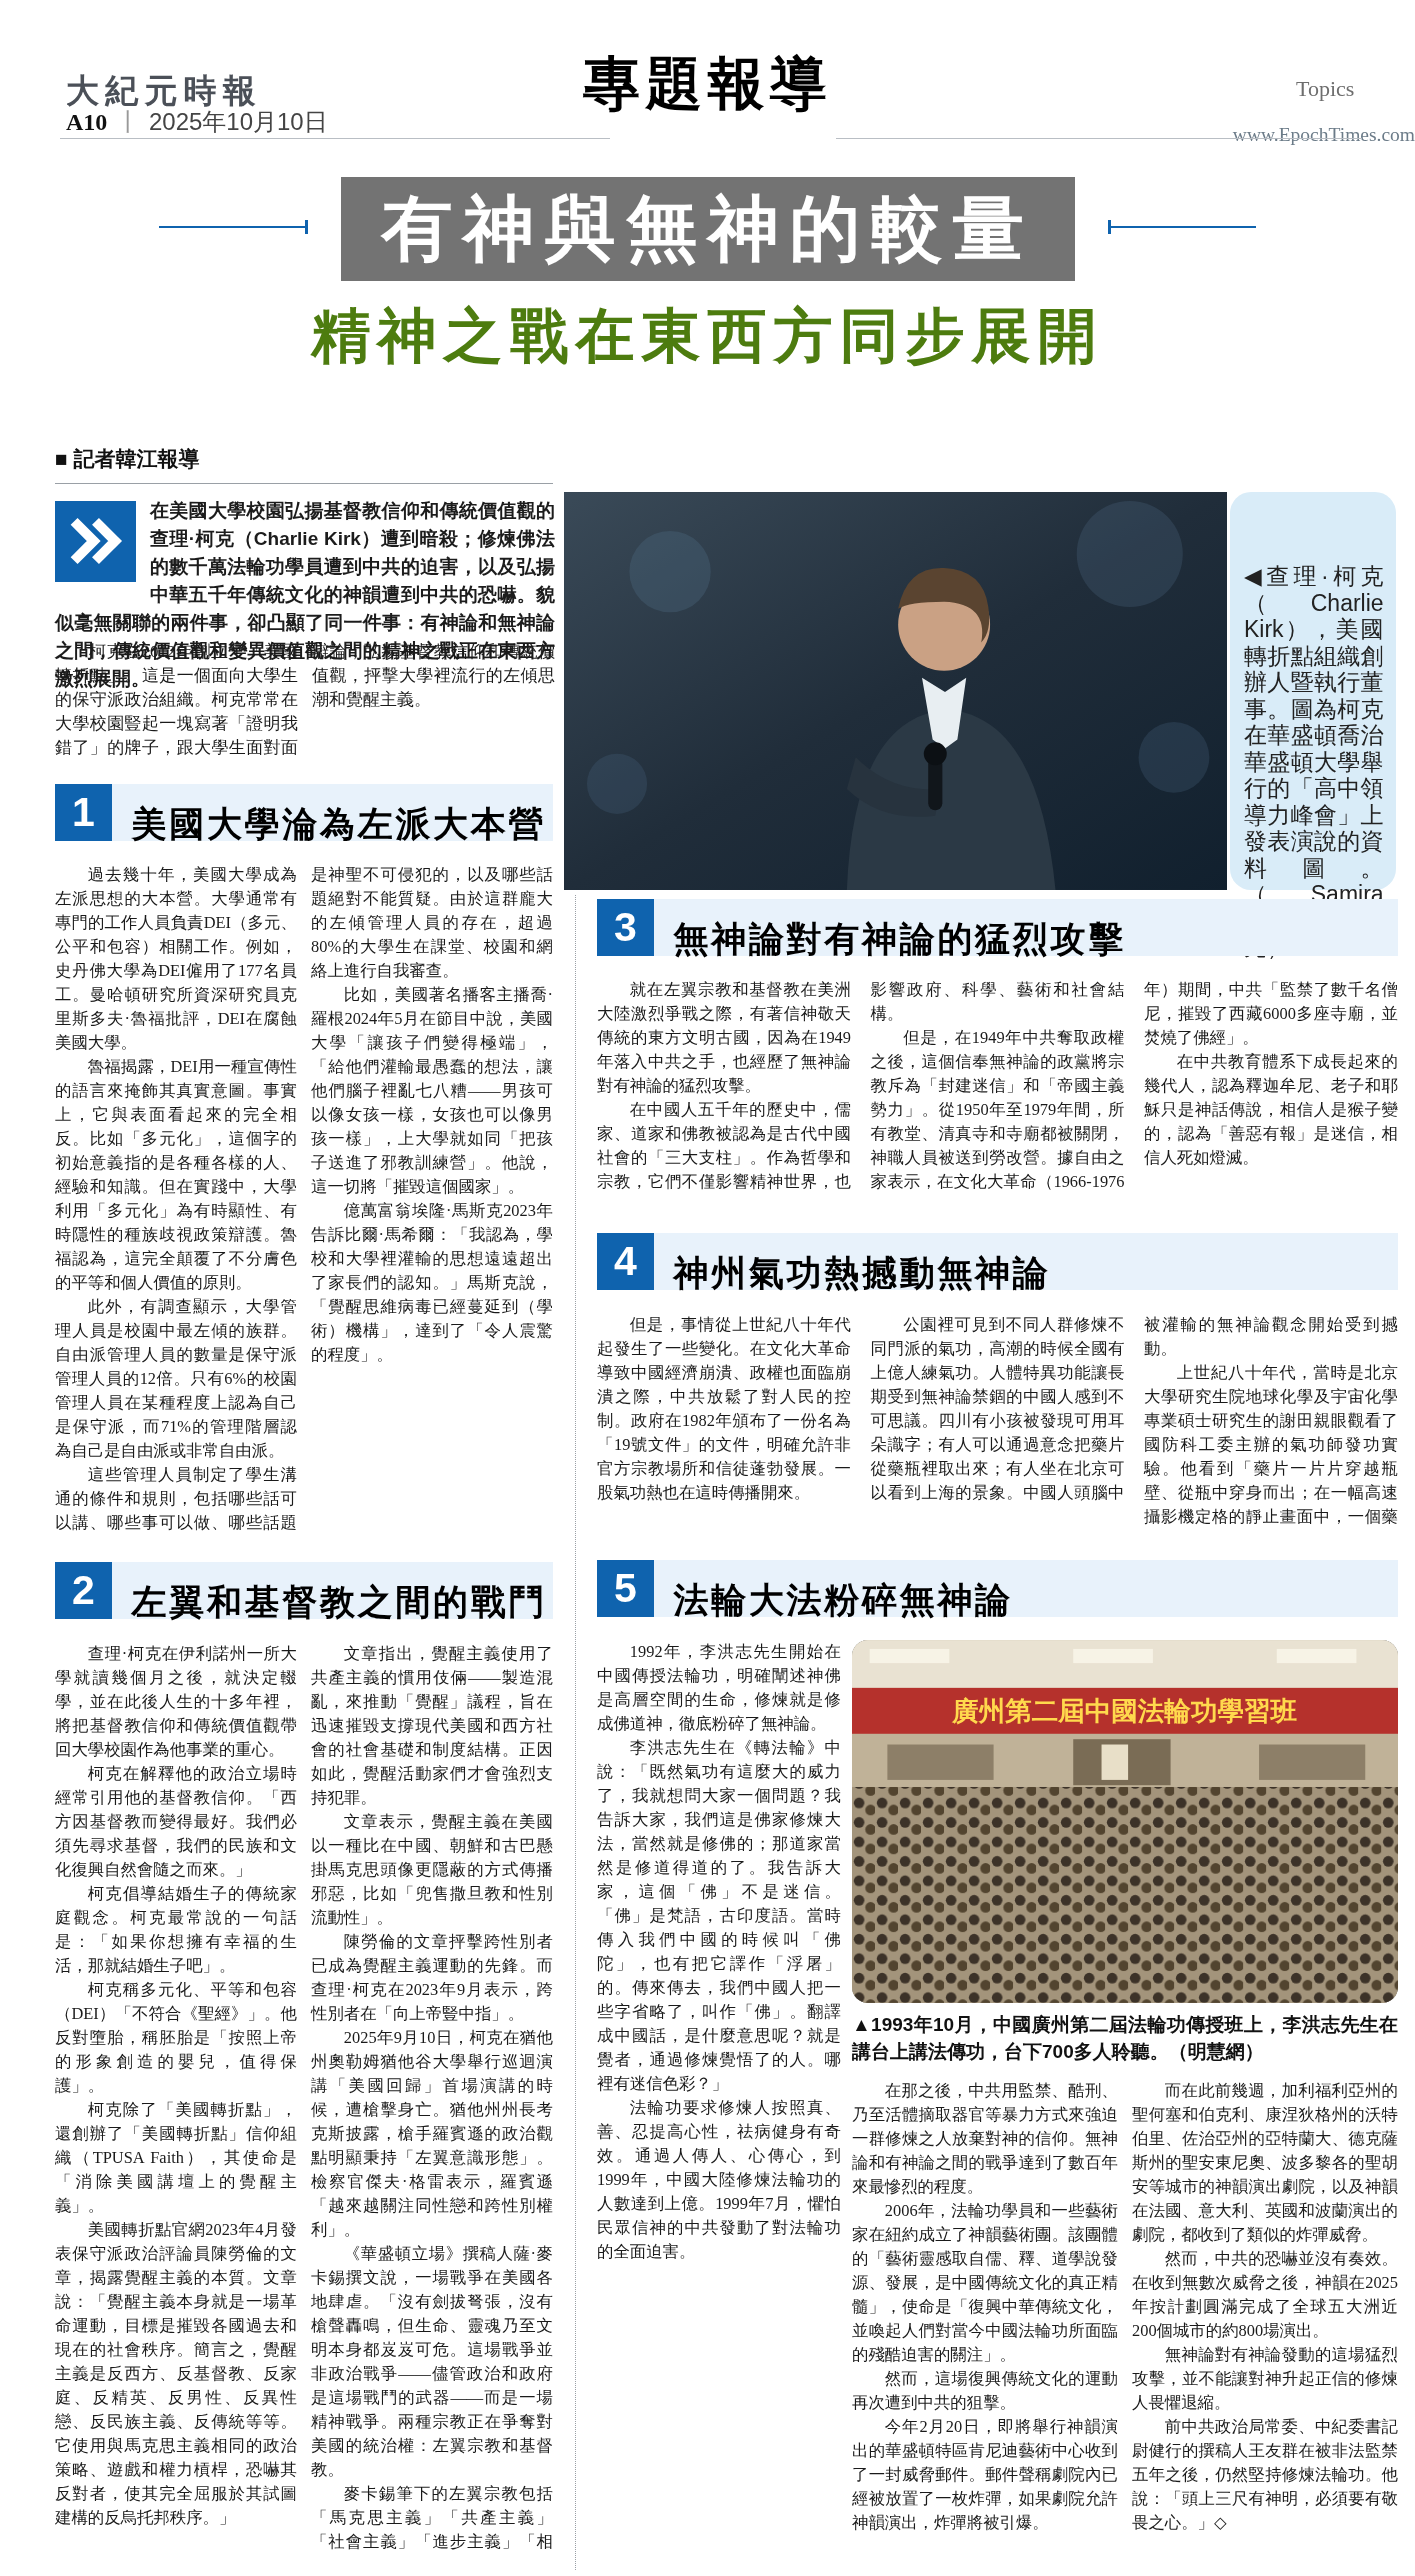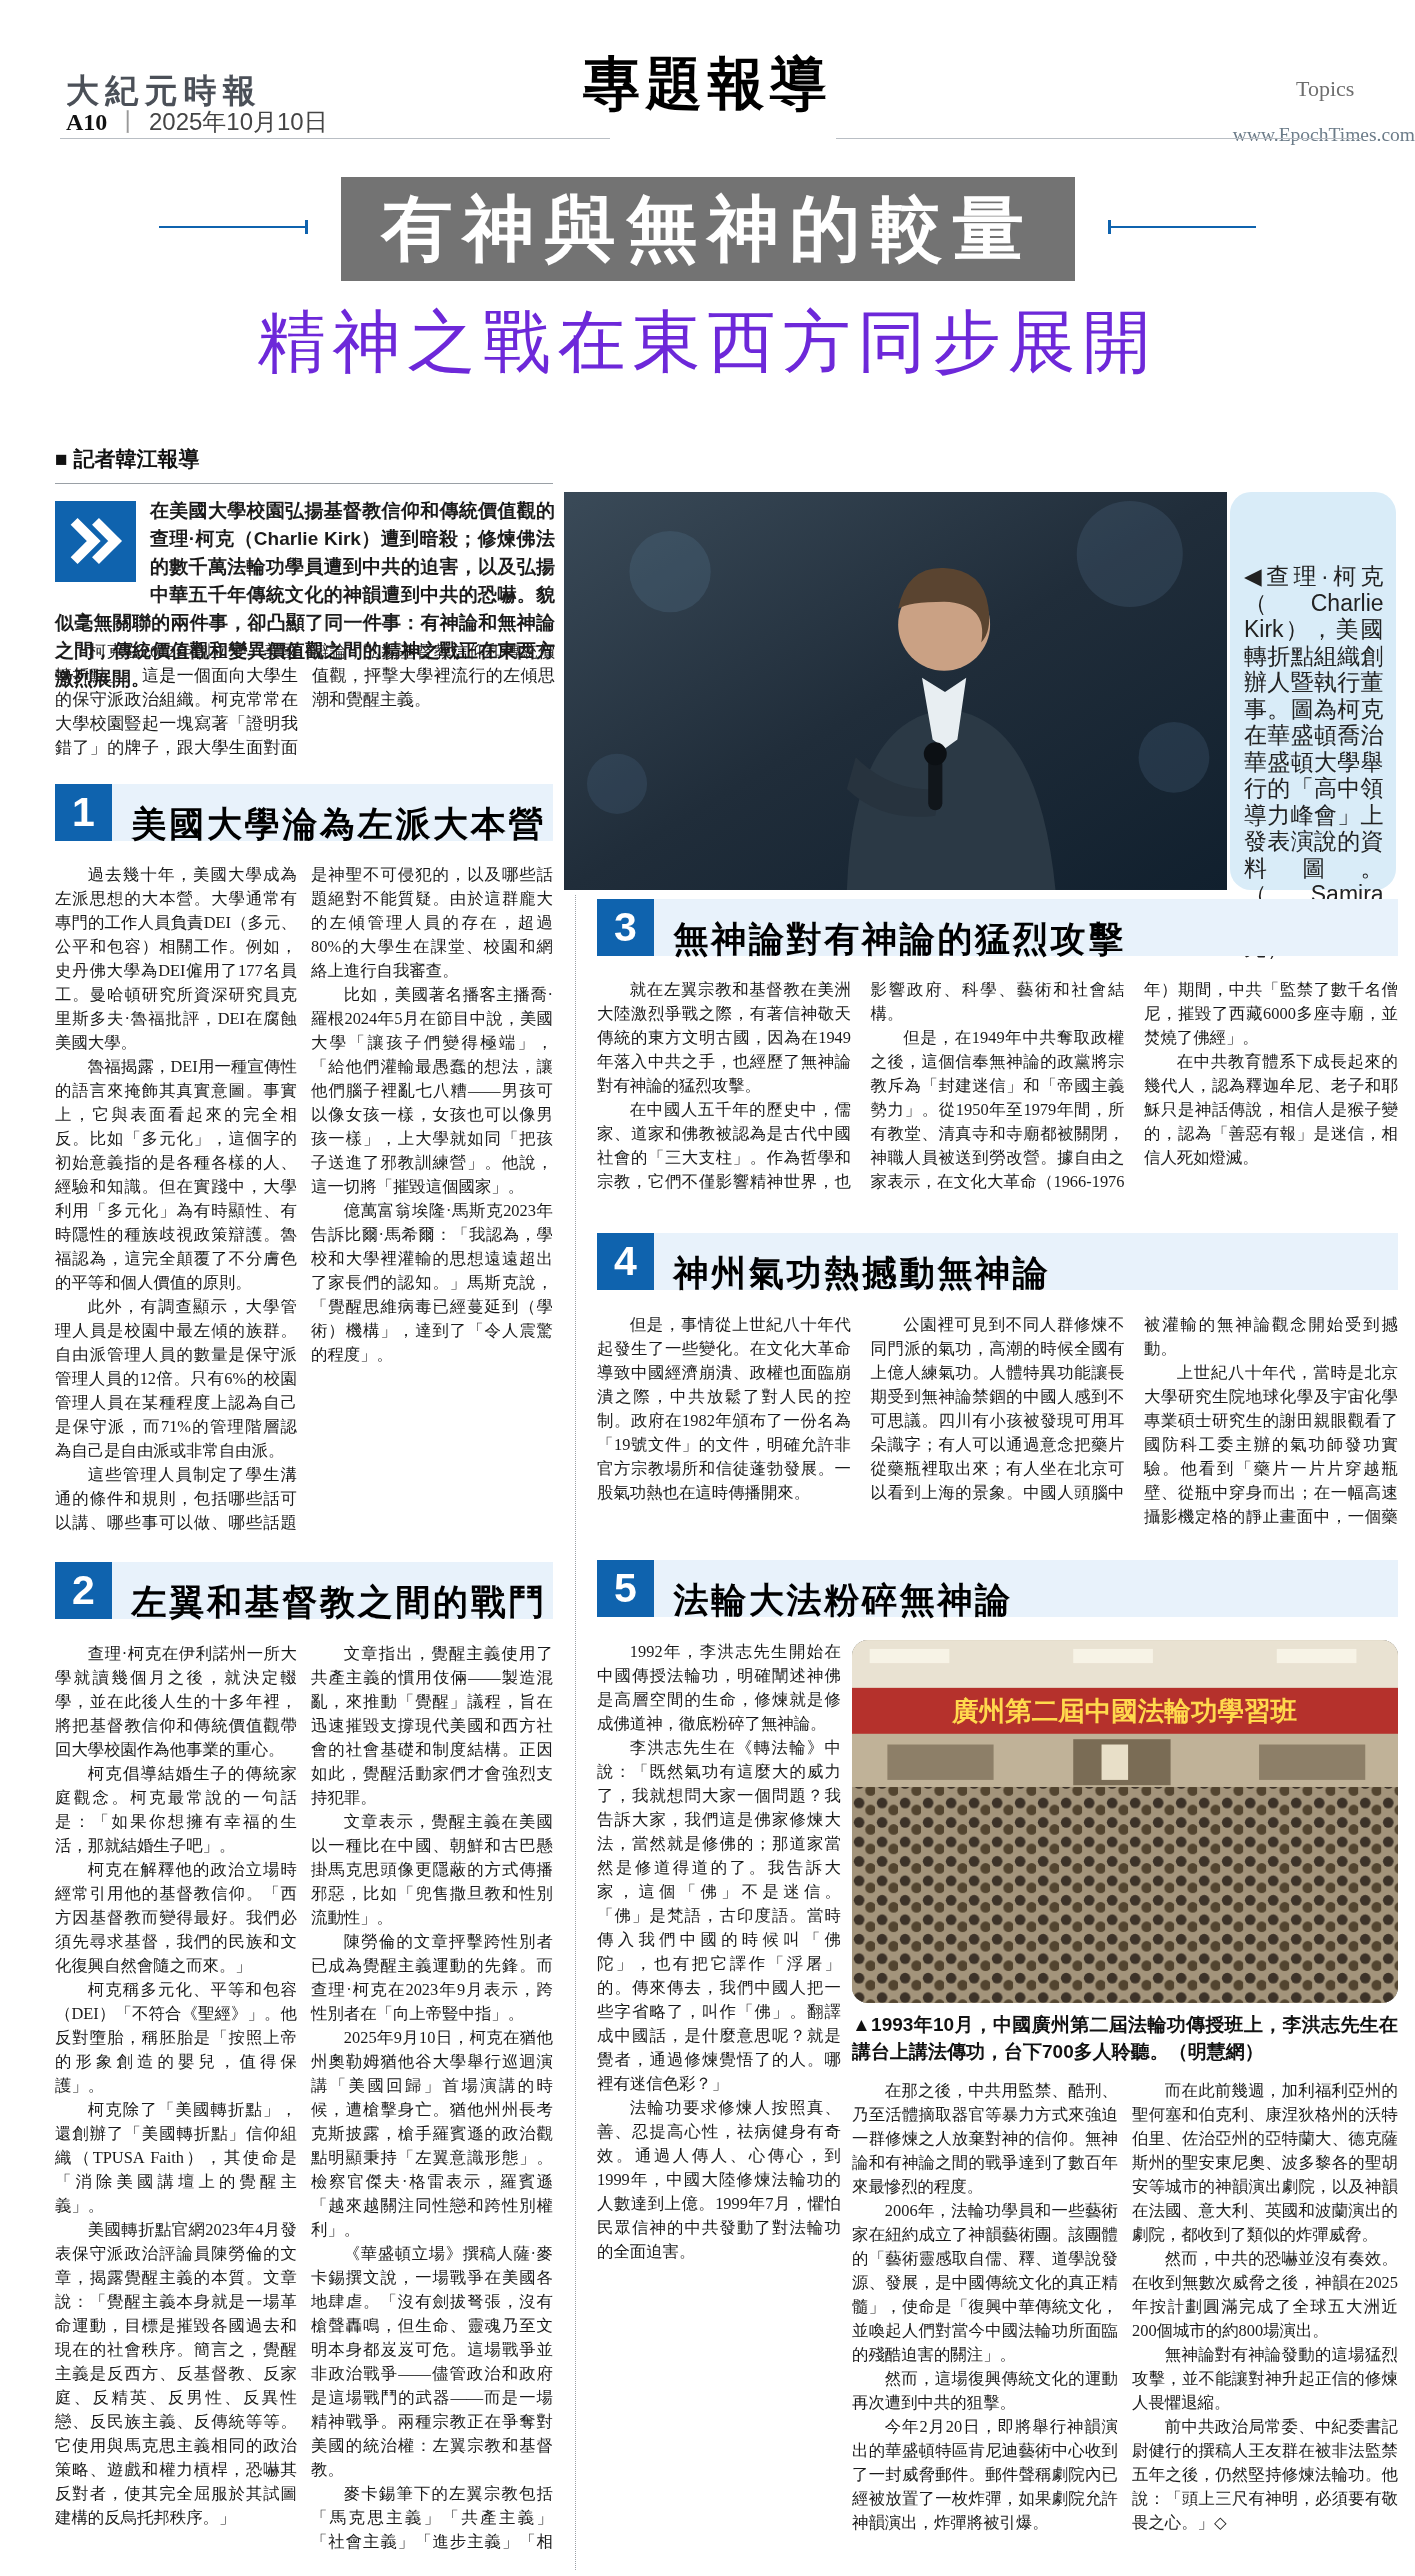--- a/index.html
+++ b/index.html
@@ -14,21 +14,21 @@
   .page-section-title{width:100%;text-align:center;font-size:57px;font-weight:900;letter-spacing:5.3px;color:#000;}
   .website{width:100%;text-align:right;font-size:19.5px;color:#6b7b88;font-family:"Liberation Serif","DejaVu Serif",serif;}
   .topics{font-size:22px;color:#6e6e6e;font-family:"Liberation Serif","DejaVu Serif",serif;}
   .hrule{height:0;border-top:1.8px solid #b9bec4;}
   
   .kicker{background:#737373;color:#fff;text-align:center;font-weight:900;
           font-size:71px;line-height:104px;letter-spacing:10.6px;}
   .kline{border-top:2.7px solid #0f63ae;}
   .ktick{width:2.7px;height:14px;background:#0f63ae;}
   .headline{width:1327px;text-align:center;font-family:"Liberation Serif","DejaVu Serif",serif;
-            font-weight:400;font-size:68px;letter-spacing:7px;color:#6d28d9;white-space:nowrap;}
+            font-weight:700;font-size:59px;letter-spacing:7px;color:#4d7c0f;white-space:nowrap;}
   .byline{font-size:21px;font-weight:bold;color:#111;}
   .byline-rule{border-top:1.8px solid #9aa0a6;}
   
   .intro{width:500px;font-weight:bold;font-size:19px;line-height:28px;text-align:justify;color:#1c1c1c;}
   .chevron-box{float:left;width:81px;height:81px;background:#0f63ae;margin:3.5px 14px 3.5px 0;
                display:flex;align-items:center;justify-content:center;}
   .intro-cols{width:500px;height:122px;column-count:2;column-gap:14px;column-fill:auto;
               font-family:"Liberation Serif","DejaVu Serif",serif;font-size:17px;line-height:24px;
               text-align:justify;overflow:hidden;}
   .intro-cols p{margin:0;text-indent:2em;}
@@ -126,22 +126,22 @@
     <p>比如，美國著名播客主播喬·羅根2024年5月在節目中說，美國大學「讓孩子們變得極端」，「給他們灌輸最愚蠢的想法，讓他們腦子裡亂七八糟——男孩可以像女孩一樣，女孩也可以像男孩一樣」，上大學就如同「把孩子送進了邪教訓練營」。他說，這一切將「摧毀這個國家」。</p>
     <p>億萬富翁埃隆·馬斯克2023年告訴比爾·馬希爾：「我認為，學校和大學裡灌輸的思想遠遠超出了家長們的認知。」馬斯克說，「覺醒思維病毒已經蔓延到（學術）機構」，達到了「令人震驚的程度」。</p>
   </div>
 
 <div class="abs secbar" style="left:55px;top:1562px;width:498px;">
   <span class="secnum">2</span>
   <span class="sectitle">左翼和基督教之間的戰鬥</span>
 </div>
 <div class="abs body cols2" style="left:55px;top:1642px;width:498px;height:928px;">
     <p>查理·柯克在伊利諾州一所大學就讀幾個月之後，就決定輟學，並在此後人生的十多年裡，將把基督教信仰和傳統價值觀帶回大學校園作為他事業的重心。</p>
+    <p>柯克在解釋他的政治立場時經常引用他的基督教信仰。「西方因基督教而變得最好。我們必須先尋求基督，我們的民族和文化復興自然會隨之而來。」</p>
     <p>柯克倡導結婚生子的傳統家庭觀念。柯克最常說的一句話是：「如果你想擁有幸福的生活，那就結婚生子吧」。</p>
-    <p>柯克在解釋他的政治立場時經常引用他的基督教信仰。「西方因基督教而變得最好。我們必須先尋求基督，我們的民族和文化復興自然會隨之而來。」</p>
     <p>柯克稱多元化、平等和包容（DEI）「不符合《聖經》」。他反對墮胎，稱胚胎是「按照上帝的形象創造的嬰兒，值得保護」。</p>
     <p>柯克除了「美國轉折點」，還創辦了「美國轉折點」信仰組織（TPUSA Faith），其使命是「消除美國講壇上的覺醒主義」。</p>
     <p>美國轉折點官網2023年4月發表保守派政治評論員陳勞倫的文章，揭露覺醒主義的本質。文章說：「覺醒主義本身就是一場革命運動，目標是摧毀各國過去和現在的社會秩序。簡言之，覺醒主義是反西方、反基督教、反家庭、反精英、反男性、反異性戀、反民族主義、反傳統等等。它使用與馬克思主義相同的政治策略、遊戲和權力槓桿，恐嚇其反對者，使其完全屈服於其試圖建構的反烏托邦秩序。」</p>
     <p>文章指出，覺醒主義使用了共產主義的慣用伎倆——製造混亂，來推動「覺醒」議程，旨在迅速摧毀支撐現代美國和西方社會的社會基礎和制度結構。正因如此，覺醒活動家們才會強烈支持犯罪。</p>
     <p>文章表示，覺醒主義在美國以一種比在中國、朝鮮和古巴懸掛馬克思頭像更隱蔽的方式傳播邪惡，比如「兜售撒旦教和性別流動性」。</p>
     <p>陳勞倫的文章抨擊跨性別者已成為覺醒主義運動的先鋒。而查理·柯克在2023年9月表示，跨性別者在「向上帝豎中指」。</p>
     <p>2025年9月10日，柯克在猶他州奧勒姆猶他谷大學舉行巡迴演講「美國回歸」首場演講的時候，遭槍擊身亡。猶他州州長考克斯披露，槍手羅賓遜的政治觀點明顯秉持「左翼意識形態」。檢察官傑夫·格雷表示，羅賓遜「越來越關注同性戀和跨性別權利」。</p>
     <p>《華盛頓立場》撰稿人薩·麥卡錫撰文說，一場戰爭在美國各地肆虐。「沒有劍拔弩張，沒有槍聲轟鳴，但生命、靈魂乃至文明本身都岌岌可危。這場戰爭並非政治戰爭——儘管政治和政府是這場戰鬥的武器——而是一場精神戰爭。兩種宗教正在爭奪對美國的統治權：左翼宗教和基督教。</p>
     <p>麥卡錫筆下的左翼宗教包括「馬克思主義」「共產主義」「社會主義」「進步主義」「相對主義」和「無神論」。麥卡錫說，「左翼思想虔誠而熱烈的立場使其直接對立的並非政治力量，而是一種宗教——基督教。墮胎、變性、同性戀、色情、開放邊境以及左翼思想的所有議程都直接且無可辯駁地與基督教的道德標準相悖。」</p>
   </div>

